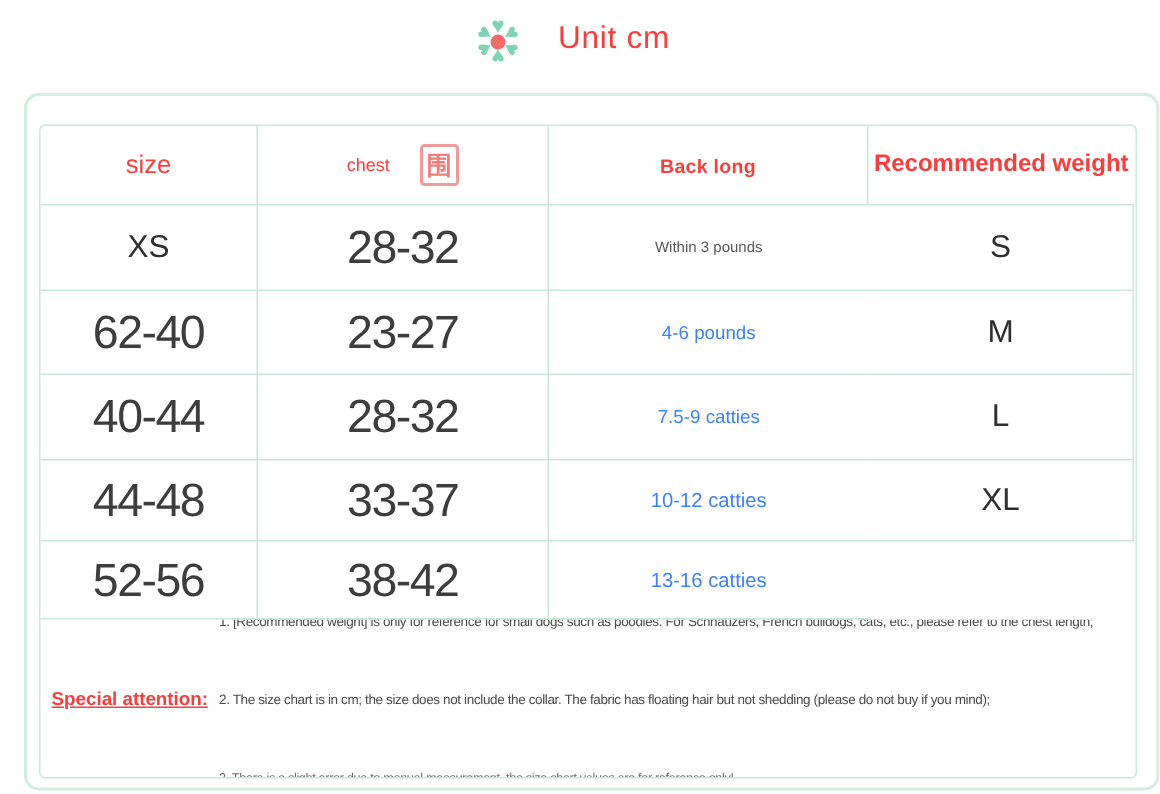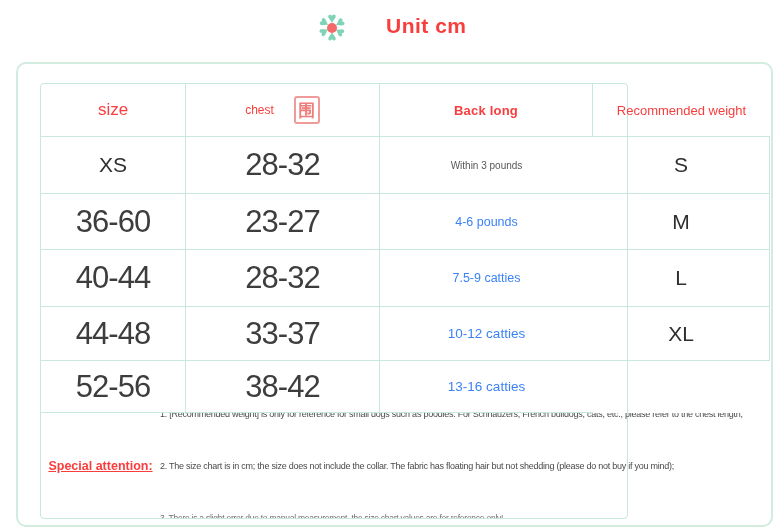--- a/index.html
+++ b/index.html
@@ -20,45 +20,45 @@
   .petal{position:absolute;left:50%;top:50%;font-size:15px;line-height:1;color:#7fd3b6;
          transform-origin:center;}
   .p0{transform:translate(-50%,-55%) rotate(0deg)   translateY(-10px);}
   .p1{transform:translate(-50%,-55%) rotate(60deg)  translateY(-10px);}
   .p2{transform:translate(-50%,-55%) rotate(120deg) translateY(-10px);}
   .p3{transform:translate(-50%,-55%) rotate(180deg) translateY(-10px);}
   .p4{transform:translate(-50%,-55%) rotate(240deg) translateY(-10px);}
   .p5{transform:translate(-50%,-55%) rotate(300deg) translateY(-10px);}
   .fcenter{position:absolute;left:50%;top:50%;width:10px;height:10px;border-radius:50%;
            background:#f26a6a;transform:translate(-50%,-50%);}
-  .unit{position:absolute;left:386px;top:14px;font-size:21px;font-weight:bold;color:var(--red);
+  .unit{position:absolute;left:372px;top:14px;font-size:21px;font-weight:normal;color:var(--red);
         letter-spacing:0.5px;}
   
   .frame{position:absolute;left:16px;top:62px;width:753px;height:461px;
          border:2px solid var(--frame);border-radius:10px;}
   
   .sizetable{
-    position:absolute;left:40px;top:83px;width:588px;height:436px;
+    position:absolute;left:26px;top:83px;width:732px;height:436px;
     border:1.5px solid var(--line);border-radius:4px;background:#fff;
     display:grid;box-sizing:border-box;
     grid-template-columns:145px 194px 213px 177px;
     grid-template-rows:53px 57px 56px 57px 54px 52px 1fr;
   }
   .cell{border-right:1.5px solid var(--line);border-bottom:1.5px solid var(--line);
         display:flex;align-items:center;justify-content:center;box-sizing:border-box;}
   .lastcol{border-right:none;}
   
   .h-size{font-size:17px;color:var(--red);}
   .h-chest{font-size:12px;color:var(--red);gap:20px;}
   .weibox{display:inline-flex;align-items:center;justify-content:center;
           width:22px;height:24px;border:2px solid #f09a9a;border-radius:3px;
           color:#ee7d7d;font-size:17px;font-weight:bold;
           font-family:"DejaVu Sans",sans-serif;}
   .h-back{font-size:13px;font-weight:bold;color:var(--red);letter-spacing:0.2px;}
-  .h-weight{font-size:13px;font-weight:normal;color:var(--red);}
+  .h-weight{font-size:16px;font-weight:bold;color:var(--red);}
   
   .d-size{font-size:21px;color:#2f2f2f;letter-spacing:0px;}
   .d-num{font-size:31px;color:#3d3d3d;letter-spacing:-1px;}
   .d-wt{color:#3b82f6;}
   .w0{font-size:10px;color:#585858;}
   .w1{font-size:12.5px;}
   .w2{font-size:12.5px;}
   .w3{font-size:13.5px;}
   .w4{font-size:13.5px;}
   
@@ -97,21 +97,21 @@
       <span class="weibox">围</span>
     </div>
     <div class="cell h-back">Back long</div>
     <div class="cell h-weight lastcol">Recommended weight</div>
 
     <div class="cell d-size">XS</div>
     <div class="cell d-num">28-32</div>
     <div class="cell d-wt w0 lastcol">Within 3 pounds</div>
 
     <div class="cell d-size">S</div>
-    <div class="cell d-num">36-60</div>
+    <div class="cell d-num">62-40</div>
     <div class="cell d-num">23-27</div>
     <div class="cell d-wt w1 lastcol">4-6 pounds</div>
 
     <div class="cell d-size">M</div>
     <div class="cell d-num">40-44</div>
     <div class="cell d-num">28-32</div>
     <div class="cell d-wt w2 lastcol">7.5-9 catties</div>
 
     <div class="cell d-size">L</div>
     <div class="cell d-num">44-48</div>

